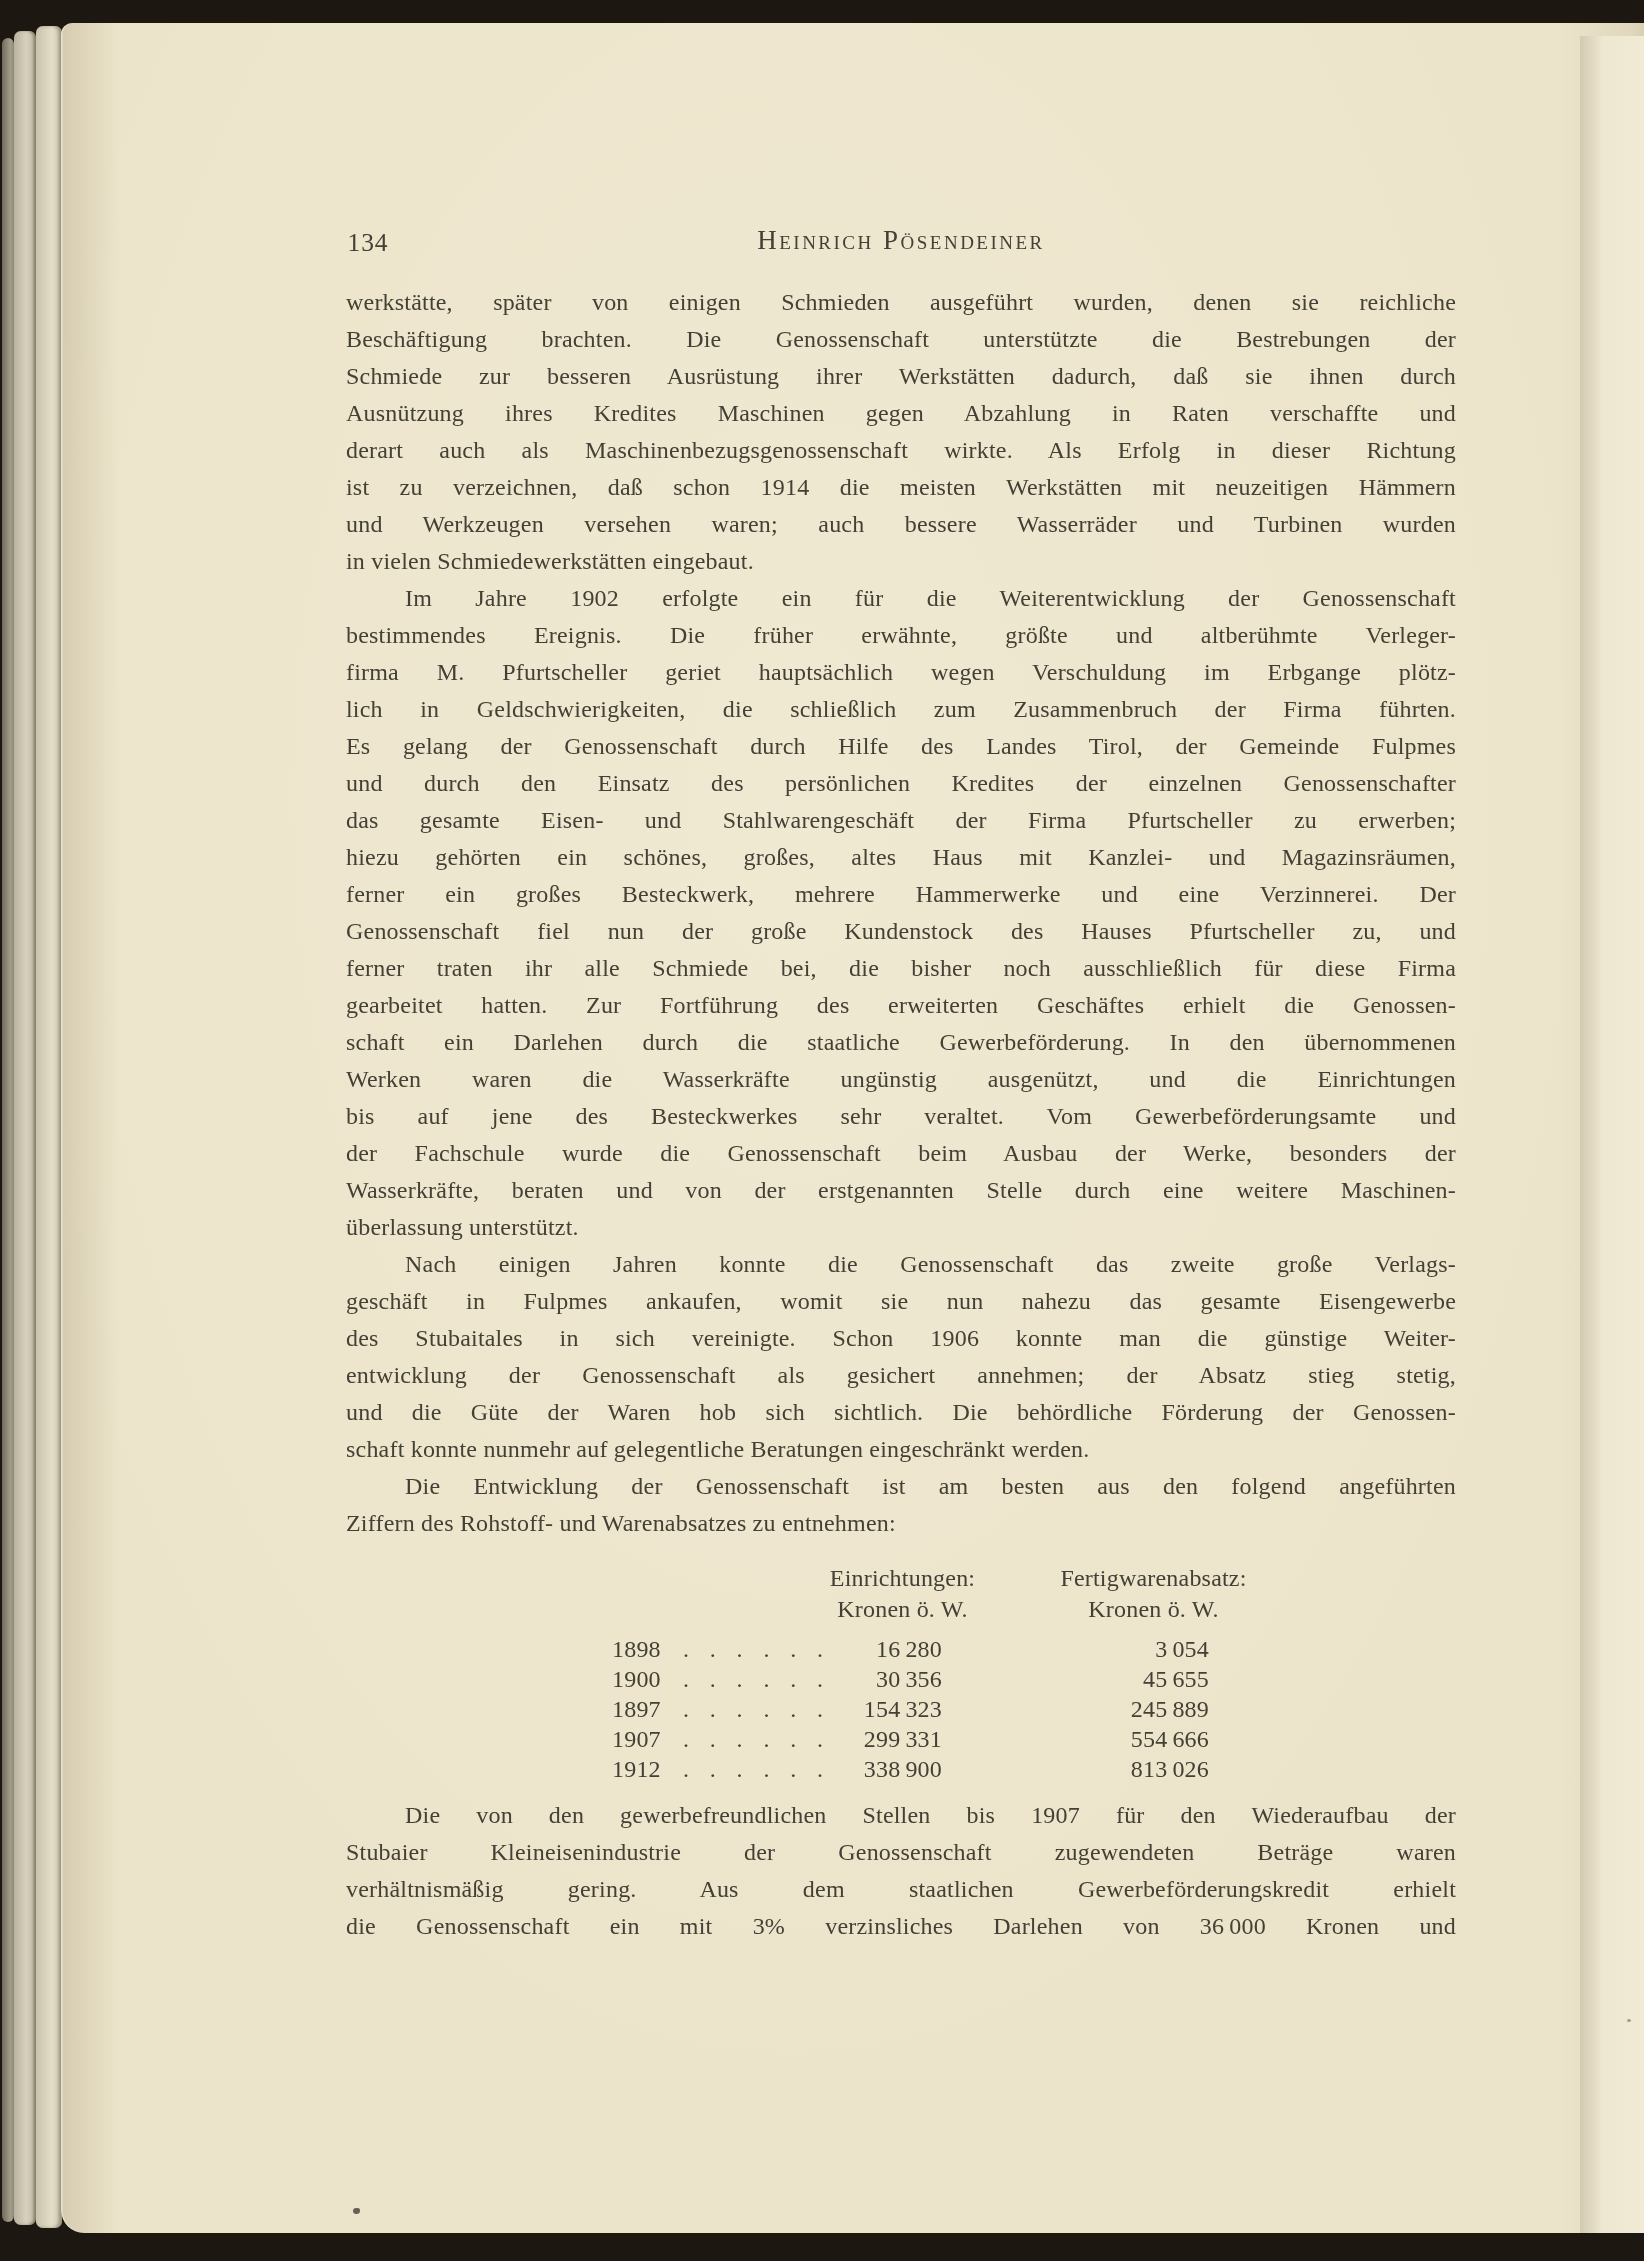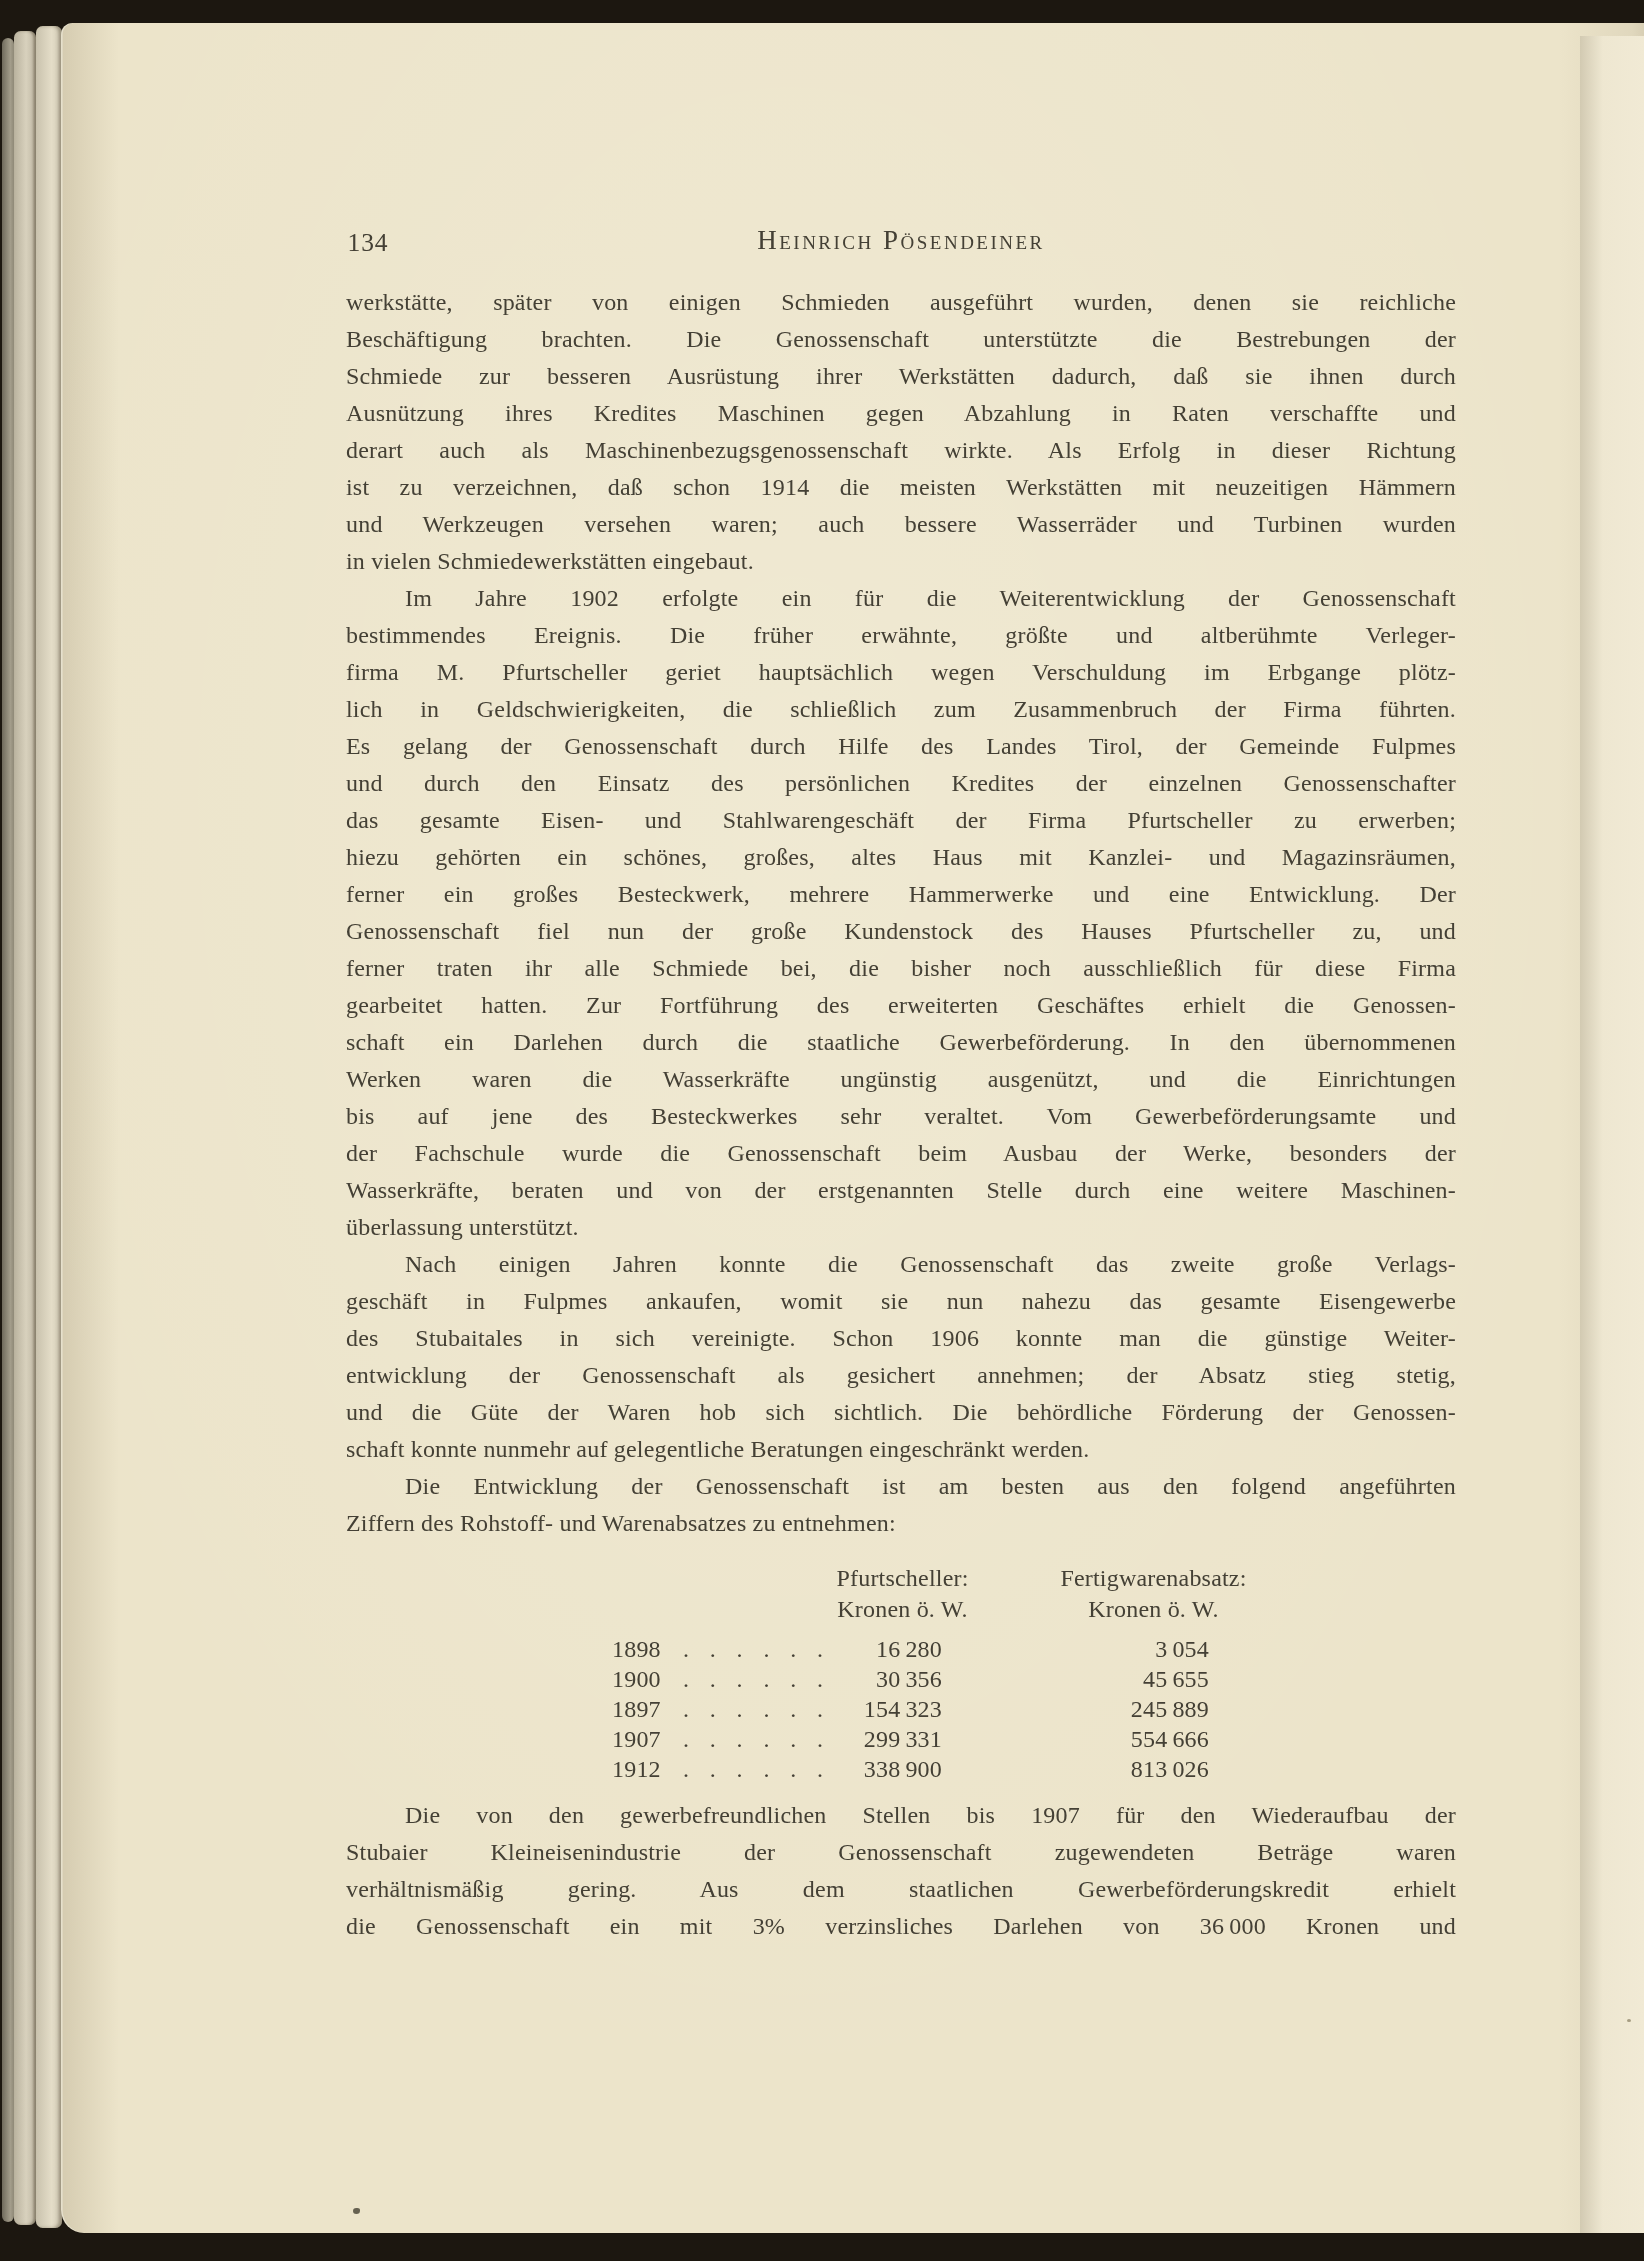--- a/index.html
+++ b/index.html
@@ -108,21 +108,21 @@
           </div>
         <div class="para indent">
             <div class="line">Im Jahre 1902 erfolgte ein für die Weiterentwicklung der Genossenschaft</div>
             <div class="line">bestimmendes Ereignis.  Die früher erwähnte, größte und altberühmte Verleger-</div>
             <div class="line">firma M. Pfurtscheller geriet hauptsächlich wegen Verschuldung im Erbgange plötz-</div>
             <div class="line">lich in Geldschwierigkeiten, die schließlich zum Zusammenbruch der Firma führten.</div>
             <div class="line">Es gelang der Genossenschaft durch Hilfe des Landes Tirol, der Gemeinde Fulpmes</div>
             <div class="line">und durch den Einsatz des persönlichen Kredites der einzelnen Genossenschafter</div>
             <div class="line">das gesamte Eisen- und Stahlwarengeschäft der Firma Pfurtscheller zu erwerben;</div>
             <div class="line">hiezu gehörten ein schönes, großes, altes Haus mit Kanzlei- und Magazinsräumen,</div>
-            <div class="line">ferner ein großes Besteckwerk, mehrere Hammerwerke und eine Entwicklung.  Der</div>
+            <div class="line">ferner ein großes Besteckwerk, mehrere Hammerwerke und eine Verzinnerei.  Der</div>
             <div class="line">Genossenschaft fiel nun der große Kundenstock des Hauses Pfurtscheller zu, und</div>
             <div class="line">ferner traten ihr alle Schmiede bei, die bisher noch ausschließlich für diese Firma</div>
             <div class="line">gearbeitet hatten.  Zur Fortführung des erweiterten Geschäftes erhielt die Genossen-</div>
             <div class="line">schaft ein Darlehen durch die staatliche Gewerbeförderung.  In den übernommenen</div>
             <div class="line">Werken waren die Wasserkräfte ungünstig ausgenützt, und die Einrichtungen</div>
             <div class="line">bis auf jene des Besteckwerkes sehr veraltet.  Vom Gewerbeförderungsamte und</div>
             <div class="line">der Fachschule wurde die Genossenschaft beim Ausbau der Werke, besonders der</div>
             <div class="line">Wasserkräfte, beraten und von der erstgenannten Stelle durch eine weitere Maschinen-</div>
             <div class="line endline">überlassung unterstützt.</div>
           </div>
@@ -135,21 +135,21 @@
             <div class="line endline">schaft konnte nunmehr auf gelegentliche Beratungen eingeschränkt werden.</div>
           </div>
         <div class="para indent">
             <div class="line">Die Entwicklung der Genossenschaft ist am besten aus den folgend angeführten</div>
             <div class="line endline">Ziffern des Rohstoff- und Warenabsatzes zu entnehmen:</div>
           </div>
 
         <div class="sales-table">
           <div class="t-head">
             <div class="t-col-head c1">
-              <div>Pfurtscheller:</div>
+              <div>Einrichtungen:</div>
               <div>Kronen ö. W.</div>
             </div>
             <div class="t-col-head c2">
               <div>Fertigwarenabsatz:</div>
               <div>Kronen ö. W.</div>
             </div>
           </div>
           <div class="t-rows" id="t-rows">
               <div class="t-row">
                 <span class="c-year">1898</span>

